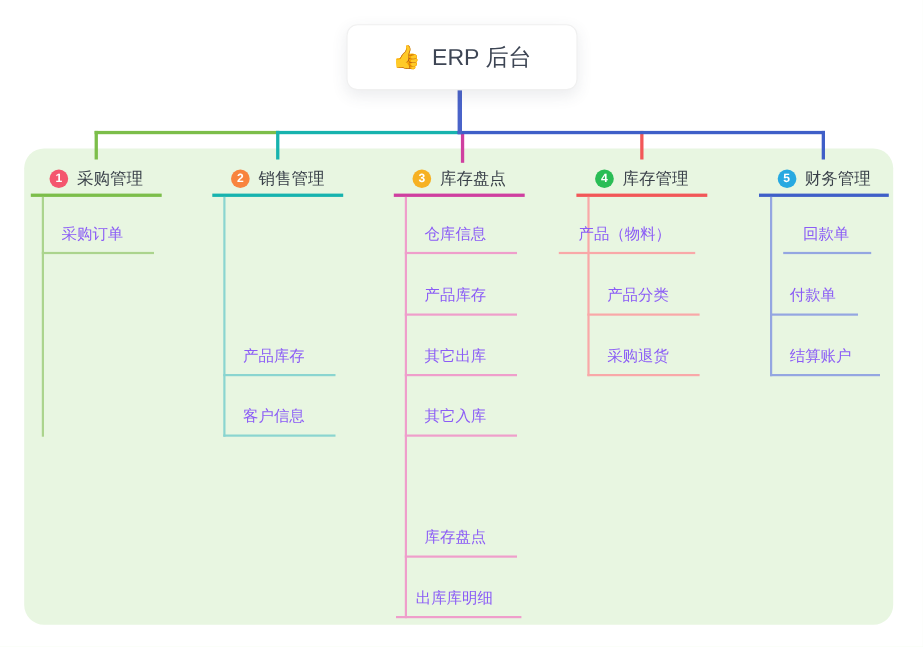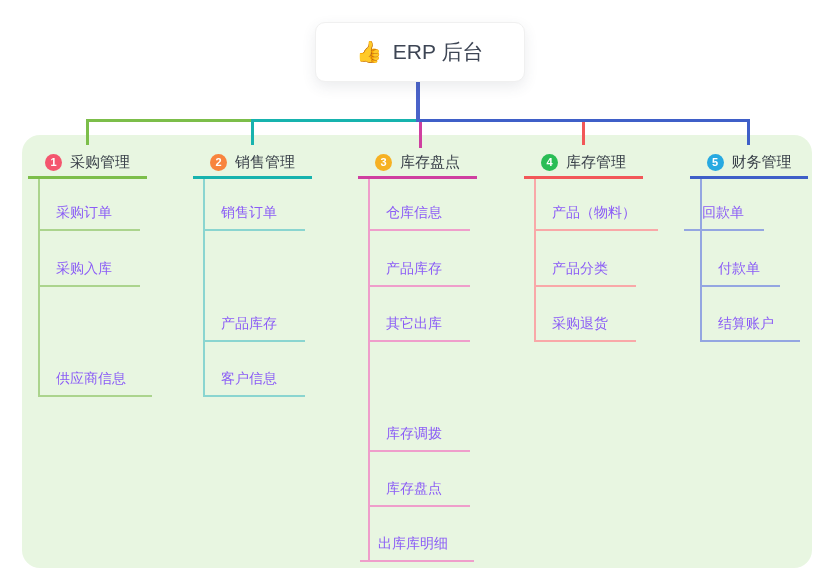--- a/index.html
+++ b/index.html
@@ -71,39 +71,30 @@
     <div class="hseg" style="left:86px; width:168px"></div>
     <div class="vdrop" style="left:86px; top:119px; height:26px"></div>
     <div class="bheader" style="left:28px; width:119px">
       <span class="badge">1</span>
       <span>采购管理</span>
     </div>
     <div class="trunk" style="left:38px; top:179px; height:218px"></div>
     <div class="child" style="left:38px; top:201px; width:102px">
         <span>采购订单</span>
       </div>
-    <div class="child" style="left:38px; top:257px; width:102px">
-        <span>采购入库</span>
-      </div>
-    <div class="child" style="left:38px; top:367px; width:114px">
-        <span>供应商信息</span>
-      </div>
   </div>
 
   <div class="branch" style="--c: #17b3ae; --lc: #8ad5d0; --badge: #f8843e;">
     <div class="hseg" style="left:251px; width:168px"></div>
     <div class="vdrop" style="left:251px; top:119px; height:26px"></div>
     <div class="bheader" style="left:193px; width:119px">
       <span class="badge">2</span>
       <span>销售管理</span>
     </div>
     <div class="trunk" style="left:203px; top:179px; height:218px"></div>
-    <div class="child" style="left:203px; top:201px; width:102px">
-        <span>销售订单</span>
-      </div>
     <div class="child" style="left:203px; top:312px; width:102px">
         <span>产品库存</span>
       </div>
     <div class="child" style="left:203px; top:367px; width:102px">
         <span>客户信息</span>
       </div>
   </div>
 
   <div class="branch" style="--c: #cf3fa0; --lc: #ef9ecb; --badge: #f6b123;">
     <div class="vdrop" style="left:419px; top:121px; height:27px"></div>
@@ -114,58 +105,58 @@
     <div class="trunk" style="left:368px; top:179px; height:383px"></div>
     <div class="child" style="left:368px; top:257px; width:102px">
         <span>产品库存</span>
       </div>
     <div class="child" style="left:368px; top:201px; width:102px">
         <span>仓库信息</span>
       </div>
     <div class="child" style="left:368px; top:312px; width:102px">
         <span>其它出库</span>
       </div>
-    <div class="child" style="left:368px; top:422px; width:102px">
-        <span>库存调拨</span>
+    <div class="child" style="left:368px; top:367px; width:102px">
+        <span>其它入库</span>
       </div>
     <div class="child" style="left:368px; top:477px; width:102px">
         <span>库存盘点</span>
       </div>
     <div class="child" style="left:360px; top:532px; width:114px">
         <span>出库库明细</span>
       </div>
   </div>
 
   <div class="branch" style="--c: #f25758; --lc: #f9a8a8; --badge: #2abd55;">
     <div class="vdrop" style="left:582px; top:119px; height:26px"></div>
     <div class="bheader" style="left:524px; width:119px">
       <span class="badge">4</span>
       <span>库存管理</span>
     </div>
     <div class="trunk" style="left:534px; top:179px; height:163px"></div>
-    <div class="child" style="left:534px; top:201px; width:124px">
+    <div class="child" style="left:508px; top:201px; width:124px">
         <span>产品（物料）</span>
       </div>
     <div class="child" style="left:534px; top:257px; width:102px">
         <span>产品分类</span>
       </div>
     <div class="child" style="left:534px; top:312px; width:102px">
         <span>采购退货</span>
       </div>
   </div>
 
   <div class="branch" style="--c: #3f5fc8; --lc: #94a6e1; --badge: #27a9e1;">
     <div class="hseg" style="left:416px; width:334px"></div>
     <div class="vdrop" style="left:747px; top:119px; height:26px"></div>
     <div class="bheader" style="left:690px; width:118px">
       <span class="badge">5</span>
       <span>财务管理</span>
     </div>
     <div class="trunk" style="left:700px; top:179px; height:163px"></div>
-    <div class="child" style="left:684px; top:201px; width:80px">
+    <div class="child" style="left:712px; top:201px; width:80px">
         <span>回款单</span>
       </div>
     <div class="child" style="left:700px; top:257px; width:80px">
         <span>付款单</span>
       </div>
     <div class="child" style="left:700px; top:312px; width:100px">
         <span>结算账户</span>
       </div>
   </div>
 

